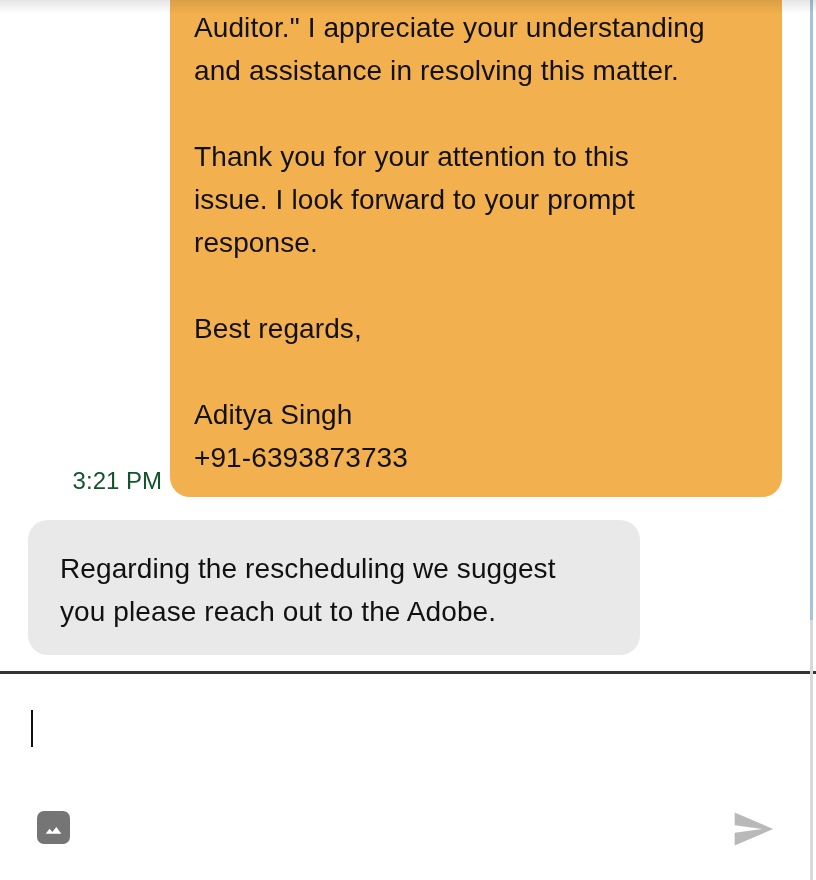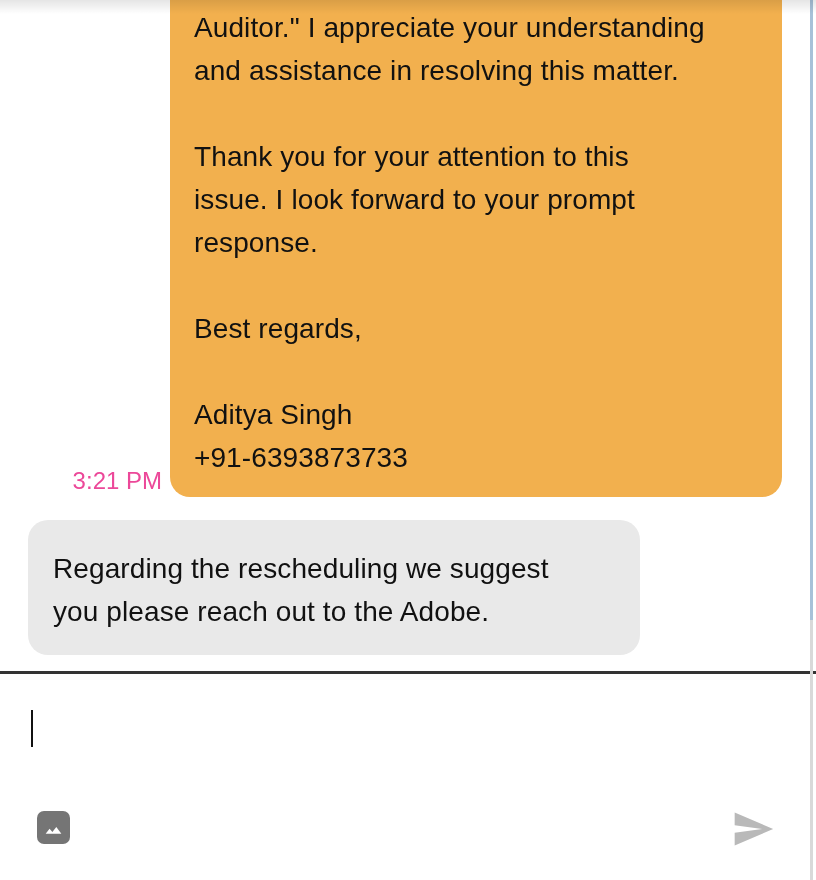--- a/index.html
+++ b/index.html
@@ -27,21 +27,21 @@
     height: 517px;
     border-radius: 20px;
     padding: 26px 24px;
   }
   .bubble.incoming {
     left: 28px;
     top: 520px;
     width: 612px;
     height: 135px;
     border-radius: 20px;
-    padding: 27px 25px;
+    padding: 27px 32px;
   }
   .timestamp {
     position: absolute;
     left: 0;
     top: 467px;
     width: 162px;
     text-align: right;
     font-size: 24px;
   }
   .divider {
@@ -127,21 +127,21 @@
 Thank you for your attention to this
 issue. I look forward to your prompt
 response.
 
 Best regards,
 
 Aditya Singh
 +91-6393873733</div>
     </div>
 
-    <div class="timestamp" style="color: #ec4899;">3:21 PM</div>
+    <div class="timestamp" style="color: #14532d;">3:21 PM</div>
 
     <div class="bubble incoming" style="background-color: rgb(233, 233, 233);">
       <div class="msg-text" style="color: rgb(17, 17, 17);">Regarding the rescheduling we suggest
 you please reach out to the Adobe.</div>
     </div>
 
   </div>
 
   <div class="divider" style="background-color: rgb(51, 51, 51);"></div>
 

